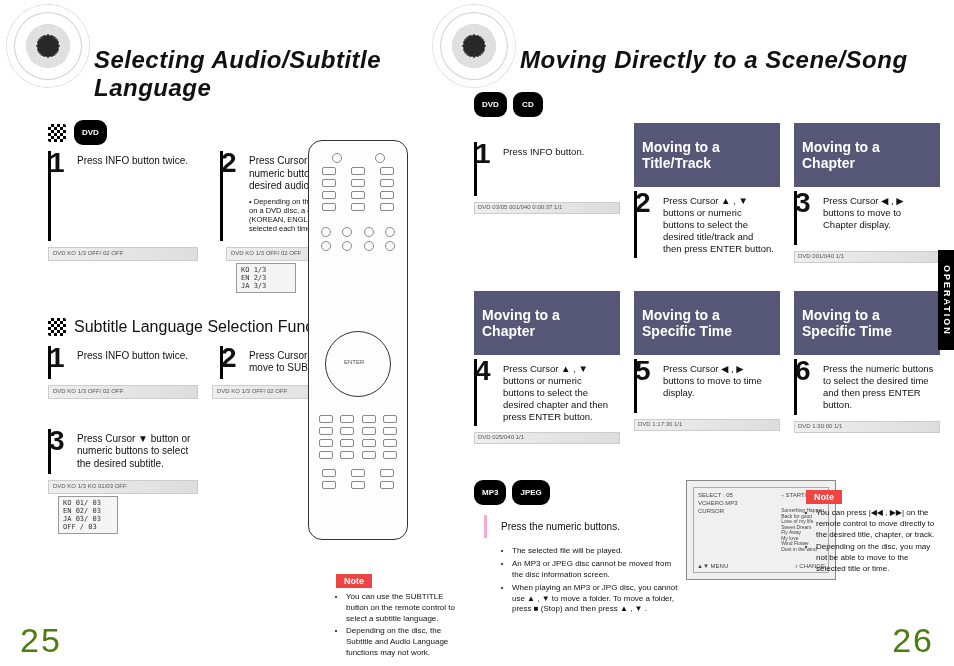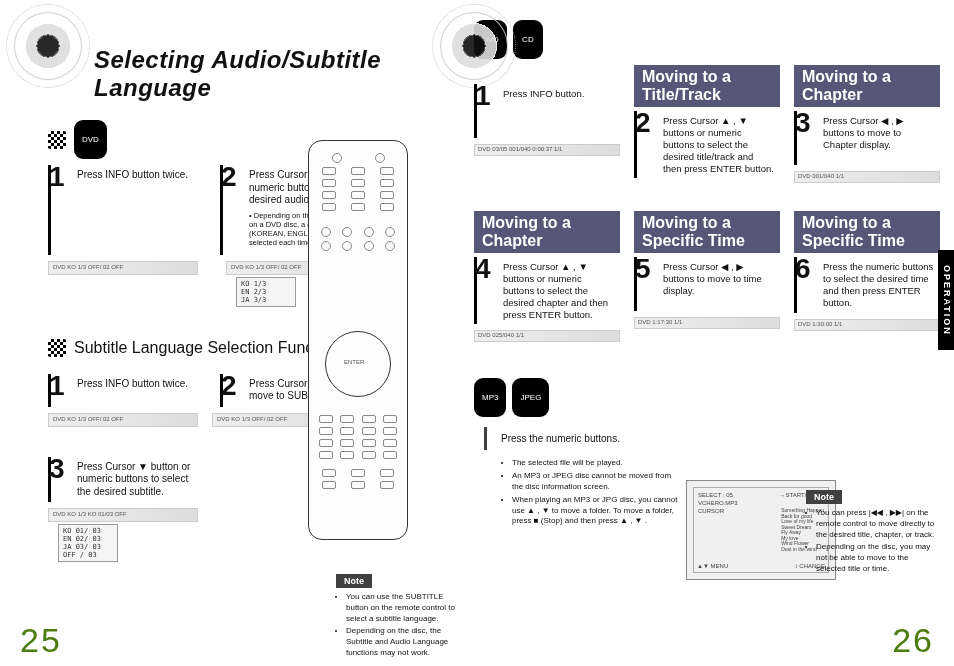--- a/index.html
+++ b/index.html
@@ -9,51 +9,51 @@
   .spkr{position:absolute;top:12px;left:14px;width:68px;height:68px;border-radius:50%;background:
         radial-gradient(circle at 50% 50%, #111 0 22%, #555 22% 24%, #ddd 24% 46%, #fff 46% 48%, transparent 48% 100%);
         box-shadow:0 0 0 1px #ccc inset; opacity:.9;}
   .spkr::before{content:"";position:absolute;inset:-8px;border-radius:50%;border:1px dotted #bbb;}
   h1.title{font-size:24px;font-weight:bold;font-style:italic;margin:26px 0 18px 80px;letter-spacing:.5px;}
   .sect{position:relative;margin:8px 0 6px 34px;display:flex;align-items:center;gap:8px;}
   .chk{width:18px;height:18px;display:inline-block;position:relative;}
   .chk::before{content:"";position:absolute;inset:0;background:
      repeating-conic-gradient(#000 0 90deg,#fff 0 180deg);background-size:6px 6px;border-radius:2px;}
   .sect h2{font-size:16px;font-weight:normal;}
-  .pill{display:inline-flex;align-items:center;justify-content:center;background:#000;color:#fff;font-size:8px;font-weight:normal;border-radius:9px;padding:15px 8px;min-width:30px;}
+  .pill{display:inline-flex;align-items:center;justify-content:center;background:#000;color:#fff;font-size:8px;font-weight:bold;border-radius:9px;padding:8px 8px;min-width:30px;}
   .boxrow{display:flex;gap:14px;margin-left:34px;}
   .stepbox{position:relative;background:#fff;border-left:3px solid #000;padding:4px 6px 4px 12px;width:158px;font-size:10px;line-height:1.25;}
   .stepbox.wide{width:176px;}
   .num{position:absolute;left:-2px;top:-2px;width:20px;font-size:28px;font-weight:bold;text-align:left;line-height:1;}
   .stepbox .txt{margin-left:14px;display:block;}
   .mini{font-size:7.5px;line-height:1.2;margin:4px 0 4px 14px;display:block;}
   .strip{margin:6px 0 0 34px;height:14px;width:150px;background:linear-gradient(90deg,#eee,#ddd);border:1px solid #ccc;font-size:6px;color:#555;padding:2px 4px;overflow:hidden;white-space:nowrap;}
   .langstack{margin:2px 0 0 48px;font-size:7px;color:#333;border:1px solid #999;padding:2px 4px;width:60px;background:#f5f5f5;}
   .remote{position:absolute;top:140px;right:18px;width:100px;height:400px;border:1.5px solid #333;border-radius:14px;background:#fdfdfd;padding:8px 6px;font-size:6px;color:#555;}
   .remote .dpad{position:absolute;top:190px;left:16px;width:66px;height:66px;border:1.5px solid #333;border-radius:50%;}
   .remote .dpad::before{content:"ENTER";position:absolute;top:27px;left:18px;font-size:6px;}
   .remote .row{display:flex;justify-content:space-around;margin:4px 0;}
   .remote .btn{width:14px;height:8px;border:1px solid #888;border-radius:2px;}
   .remote .btn.round{width:10px;height:10px;border-radius:50%;}
-  .notebox{background:#404040;color:#fff;font-size:9px;font-weight:bold;padding:2px 8px;display:inline-block;}
+  .notebox{background:#ef4444;color:#fff;font-size:9px;font-weight:bold;padding:2px 8px;display:inline-block;}
   .notelist{font-size:8px;line-height:1.35;margin-top:4px;}
   .notelist li{margin-left:10px;list-style:disc;margin-bottom:2px;}
   .note-wrap{position:absolute;}
   .pgnum{position:absolute;bottom:6px;font-size:34px;color:#4d7c0f;font-weight:300;letter-spacing:2px;}
   .pgnum.left{left:20px;}
   .pgnum.right{right:20px;}
   .op-tab{position:absolute;right:-2px;top:250px;width:18px;height:100px;background:#000;color:#fff;font-size:9px;font-weight:bold;writing-mode:vertical-rl;text-orientation:mixed;display:flex;align-items:center;justify-content:center;letter-spacing:2px;}
   
-  .r-head{background:#565676;color:#fff;font-size:16px;font-weight:bold;padding:3px 8px;margin-bottom:4px;}
+  .r-head{background:#565676;color:#fff;font-size:14px;font-weight:bold;padding:16px 8px;margin-bottom:4px;}
   .r-col{width:146px;}
   .r-grid{display:flex;gap:14px;margin-left:34px;flex-wrap:nowrap;}
   .r-stepbox{position:relative;border-left:3px solid #000;padding:4px 6px 4px 12px;font-size:9.5px;line-height:1.25;min-height:54px;}
   .r-stepbox .txt{margin-left:14px;display:block;}
   .r-strip{margin-top:6px;height:12px;background:linear-gradient(90deg,#eee,#ddd);border:1px solid #ccc;font-size:6px;color:#555;padding:1px 3px;overflow:hidden;white-space:nowrap;}
-  .mp3box{margin-left:44px;margin-top:10px;width:150px;border-left:3px solid #404040;padding:6px 8px 6px 14px;font-size:10px;}
+  .mp3box{margin-left:44px;margin-top:10px;width:150px;border-left:3px solid #f9a8d4;padding:6px 8px 6px 14px;font-size:10px;}
   .mp3list{font-size:8px;line-height:1.35;margin:8px 0 0 44px;width:200px;}
   .mp3list li{list-style:disc;margin-left:28px;margin-bottom:2px;}
   .screenshot{position:absolute;top:480px;left:260px;width:150px;height:100px;border:1px solid #888;background:#f0f0f0;font-size:6px;padding:6px;color:#444;}
   .screenshot .inner{border:1px solid #aaa;height:100%;padding:4px;}
   .screenshot .row{display:flex;justify-content:space-between;margin-bottom:2px;}
 </style>
 </head>
 <body>
 
 <div class="page-wrap">
@@ -205,20 +205,21 @@
             <div class="btn"></div>
           </div>
       </div>
     </div>
 
     <div class="pgnum left">25</div>
   </div>
 
   <div class="page">
     <div class="spkr"></div>
+    <h1 class="title">Moving Directly to a Scene/Song</h1>
 
     <div style="margin-left:34px;margin-bottom:6px;display:flex;gap:6px;">
       <span class="pill">DVD</span>
       <span class="pill">CD</span>
     </div>
 
     <div class="r-grid">
       <div class="r-col">
         <div style="height:19px;"></div>
         <div class="r-stepbox">

